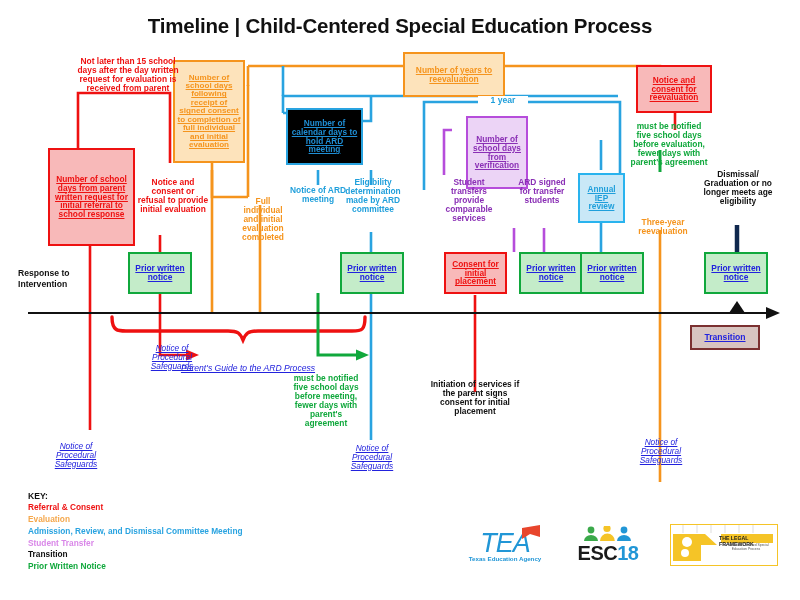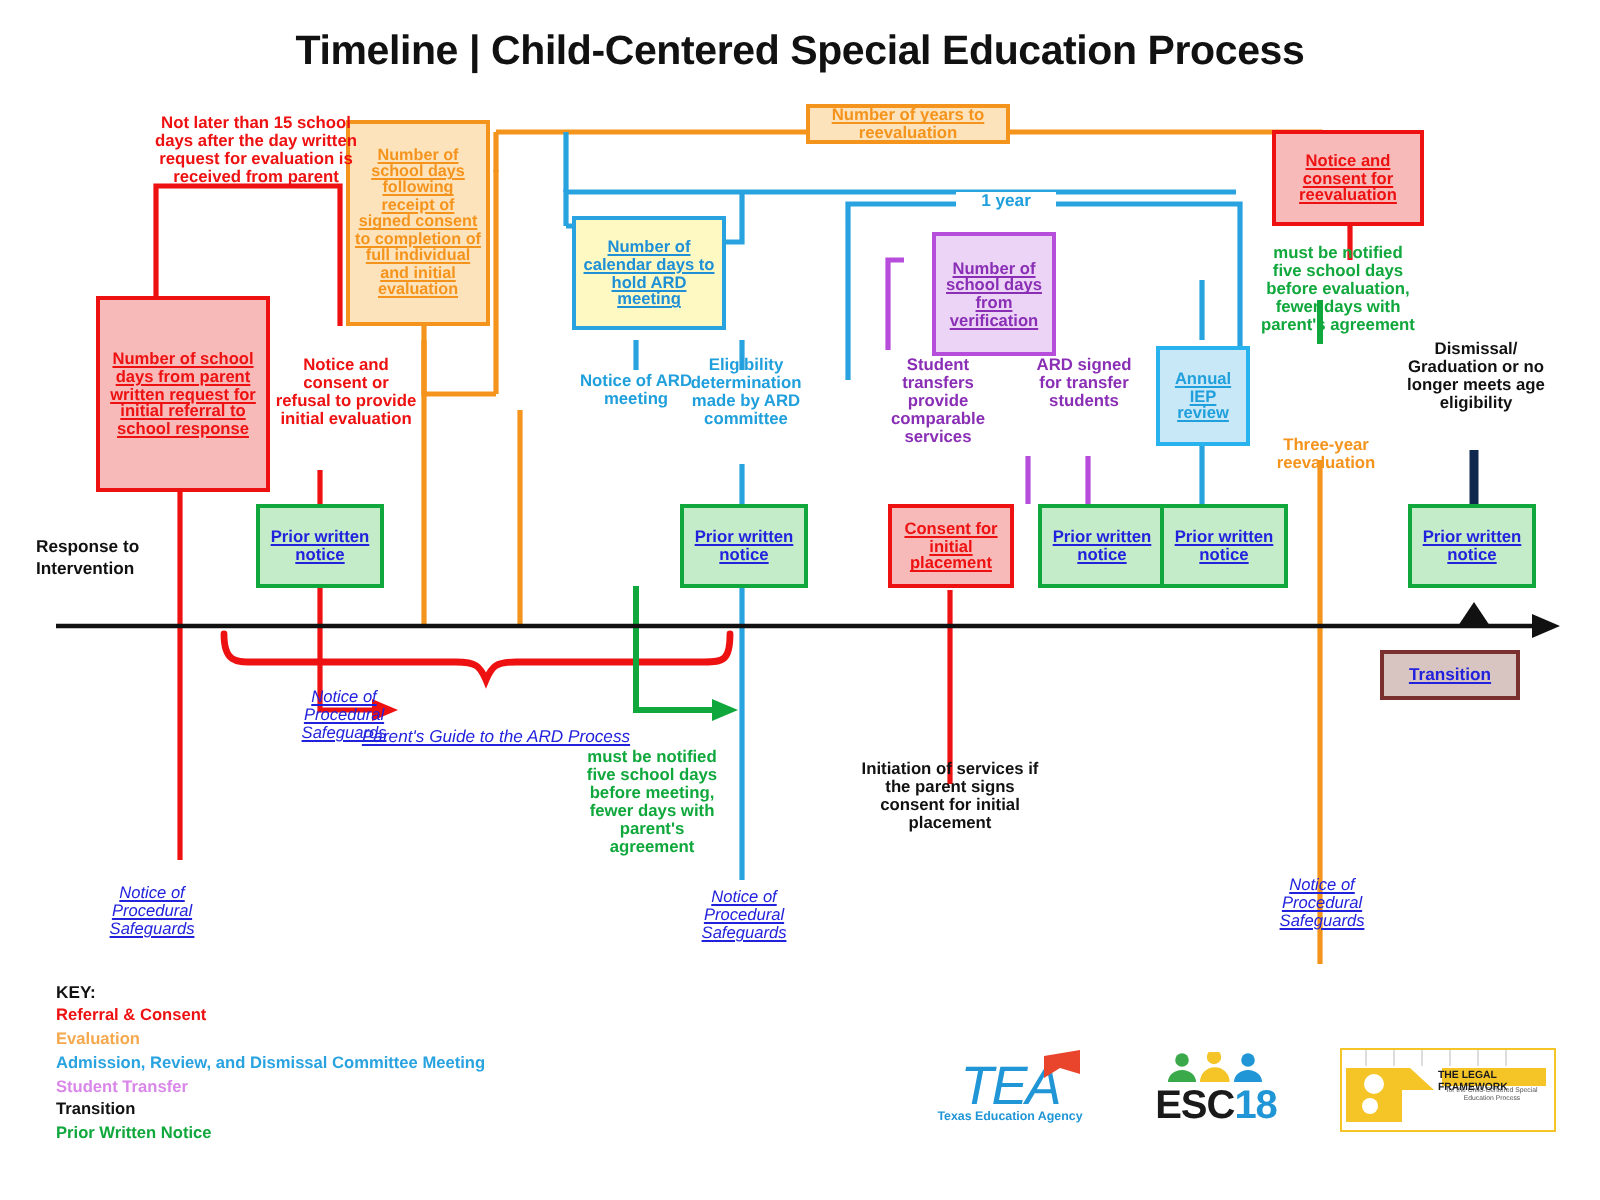--- a/index.html
+++ b/index.html
@@ -10,21 +10,21 @@
   }
   #svg-layer{position:absolute;left:0;top:0;width:800px;height:600px;}
   .node{position:absolute;box-sizing:border-box;display:flex;align-items:center;
         justify-content:center;text-align:center;line-height:1.04;}
   .label{position:absolute;text-align:center;line-height:1.08;font-weight:bold;}
   .ul{text-decoration:underline;}
 
   
   .box-red{background:#f8b9b9;border:2.5px solid #ee1111;color:#ee1111;}
   .box-orange{background:#fde3bb;border:2.5px solid #f5941d;color:#f5941d;}
-  .box-blue{background:#fef9c3;border:2.5px solid #29a3e0;color:#1f8fd6;justify-content:flex-end;}
+  .box-blue{background:#000000;border:2.5px solid #29a3e0;color:#1f8fd6;justify-content:flex-end;}
   .box-purple{background:#ecd4f6;border:2.5px solid #b64ddb;color:#8a2fb5;}
   .box-cyan{background:#c9e8f7;border:2.5px solid #29b3ee;color:#1f9fdb;}
   .box-green{background:#c4ecc9;border:2.5px solid #10a83c;}
   .box-transition{background:#d8c4c0;border:2.5px solid #7b3030;}
 
   .t-red{color:#ee1111;}
   .t-orange{color:#f5941d;}
   .t-blue{color:#1f9fdb;}
   .t-purple{color:#8a2fb5;}
   .t-green{color:#10a83c;}
@@ -136,25 +136,25 @@
   </div>
 
   <div class="node box-orange" style="left:173px;top:60px;width:72px;height:103px;font-size:8.1px;font-weight:bold;padding:2px;">
     <span class="ul">Number of school days following receipt of signed consent to completion of full individual and initial evaluation</span>
   </div>
 
   <div class="node box-blue" style="left:286px;top:108px;width:77px;height:57px;font-size:8.3px;font-weight:bold;padding:2px;">
     <span class="ul">Number of calendar days to hold ARD meeting</span>
   </div>
 
-  <div class="node box-orange" style="left:403px;top:52px;width:102px;height:20px;font-size:8.4px;font-weight:bold;padding:2px;">
+  <div class="node box-orange" style="left:403px;top:52px;width:102px;height:45px;font-size:8.4px;font-weight:bold;padding:2px;">
     <span class="ul">Number of years to reevaluation</span>
   </div>
 
-  <div class="node box-purple" style="left:466px;top:116px;width:62px;height:62px;font-size:8.3px;font-weight:bold;padding:2px;">
+  <div class="node box-purple" style="left:466px;top:116px;width:62px;height:73px;font-size:8.3px;font-weight:bold;padding:2px;">
     <span class="ul">Number of school days from verification</span>
   </div>
 
   <div class="node box-red" style="left:636px;top:65px;width:76px;height:48px;font-size:8.3px;font-weight:bold;padding:2px;">
     <span class="ul">Notice and consent for reevaluation</span>
   </div>
 
   <div class="node box-cyan" style="left:578px;top:173px;width:47px;height:50px;font-size:8.3px;font-weight:bold;padding:2px;">
     <span class="ul">Annual IEP review</span>
   </div>
@@ -180,20 +180,21 @@
   </div>
 
   <div class="node box-transition" style="left:690px;top:325px;width:70px;height:25px;">
     <span class="boxlink" style="font-size:8.6px;">Transition</span>
   </div>
 
   <div class="label t-red" style="left:72px;top:57px;width:112px;font-size:8.4px;">Not later than 15 school days after the day written request for evaluation is received from parent</div>
 
   <div class="label t-red" style="left:137px;top:178px;width:72px;font-size:8.4px;">Notice and consent or refusal to provide initial evaluation</div>
 
+  <div class="label t-orange" style="left:237px;top:197px;width:52px;font-size:8.4px;">Full individual and initial evaluation completed</div>
 
   <div class="label t-blue" style="left:290px;top:186px;width:56px;font-size:8.4px;">Notice of ARD meeting</div>
 
   <div class="label t-blue" style="left:341px;top:178px;width:64px;font-size:8.4px;">Eligibility determination made by ARD committee</div>
 
   <div class="label t-purple" style="left:440px;top:178px;width:58px;font-size:8.4px;">Student transfers provide comparable services</div>
 
   <div class="label t-purple" style="left:512px;top:178px;width:60px;font-size:8.4px;">ARD signed for transfer students</div>
 
   <div class="label t-blue" style="left:478px;top:96px;width:50px;font-size:8.6px;background:#ffffff;">1 year</div>

